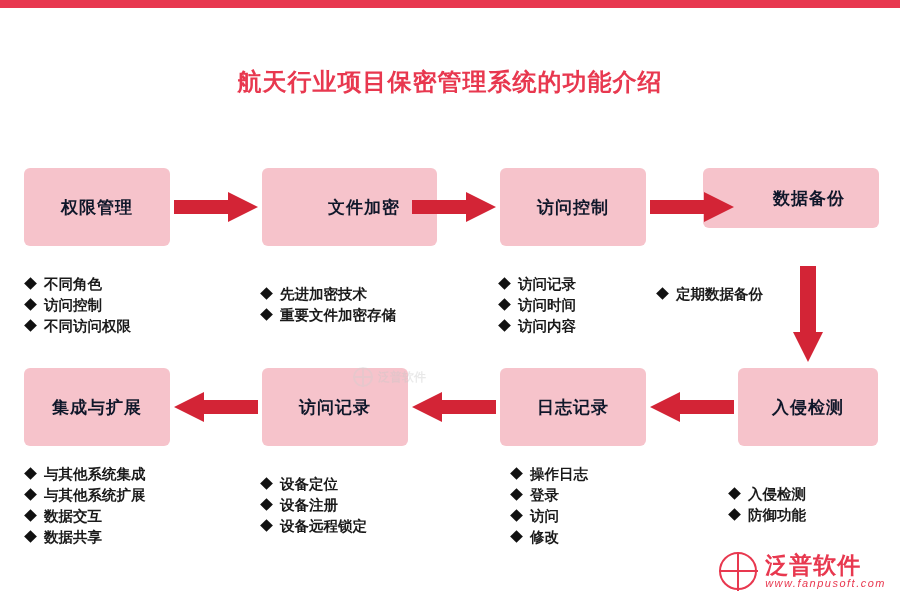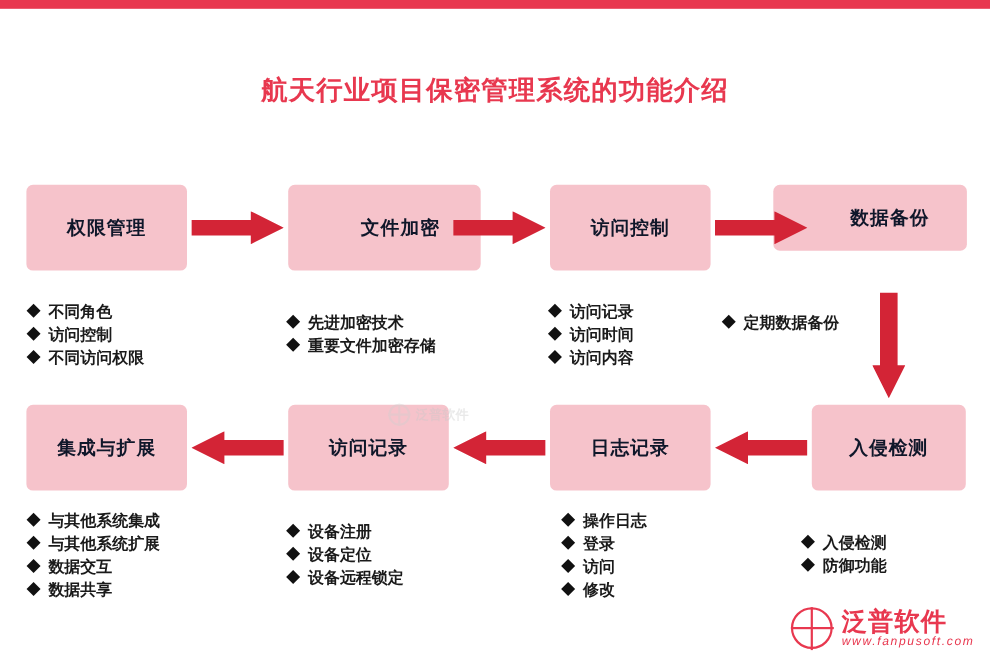--- a/index.html
+++ b/index.html
@@ -276,25 +276,25 @@
     </div>
   <div class="b-row">
       <span class="dia"></span>
       <span>数据共享</span>
     </div>
 </div>
 
 <div class="bullets" style="left:262px; top:474px;">
   <div class="b-row">
       <span class="dia"></span>
+      <span>设备定位</span>
+    </div>
+  <div class="b-row">
+      <span class="dia"></span>
       <span>设备注册</span>
-    </div>
-  <div class="b-row">
-      <span class="dia"></span>
-      <span>设备定位</span>
     </div>
   <div class="b-row">
       <span class="dia"></span>
       <span>设备远程锁定</span>
     </div>
 </div>
 
 <div class="bullets" style="left:512px; top:464px;">
   <div class="b-row">
       <span class="dia"></span>

